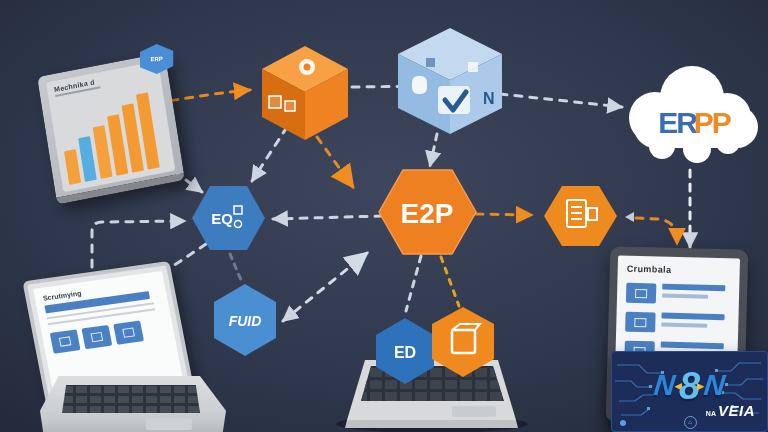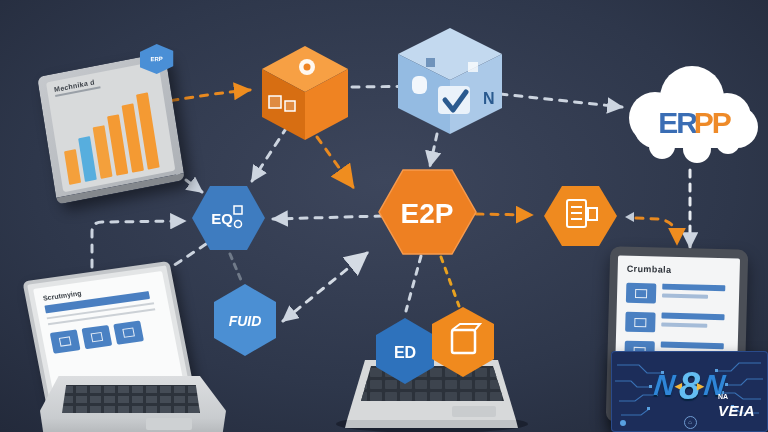--- a/index.html
+++ b/index.html
@@ -67,21 +67,21 @@
 
   
   .logo{position:absolute;left:611px;top:351px;width:157px;height:81px;
     background:#1c2d5a;border-radius:4px;box-shadow:inset 0 0 0 1px #2a4a8a,0 6px 14px rgba(0,0,0,.5);
     overflow:hidden;z-index:6;}
   .logo .lg-text{position:absolute;inset:0;display:flex;align-items:center;justify-content:center;padding-bottom:12px;}
   .lg-row{display:flex;align-items:center;font-weight:900;font-style:italic;}
   .lg-n{font-size:29px;color:#2f86d8;text-shadow:0 2px 1px #07223f,0 0 2px #0b3f78;transform:skewX(-6deg);}
   .lg-8{font-size:38px;color:#63bdf2;margin:0 -3px;line-height:1;text-shadow:0 2px 1px #07223f;}
   .lg-tri{font-size:9px;color:#f2b93c;font-style:normal;}
-  .lg-veia{position:absolute;right:13px;bottom:13px;color:#fff;display:flex;align-items:baseline;gap:2px;flex-direction:column;}
+  .lg-veia{position:absolute;right:13px;bottom:13px;color:#fff;display:flex;align-items:baseline;gap:2px;}
   .lg-na{font-size:7px;font-weight:800;}
   .lg-v{font-size:15px;font-weight:900;font-style:italic;letter-spacing:.5px;}
   .lg-dot{position:absolute;left:50%;bottom:3px;width:11px;height:11px;margin-left:-6px;
     border:1px solid #6f9bd0;border-radius:50%;color:#9cc3e8;font-size:6px;line-height:11px;text-align:center;}
 </style>
 </head>
 <body>
 
 <div id="stage">
 

